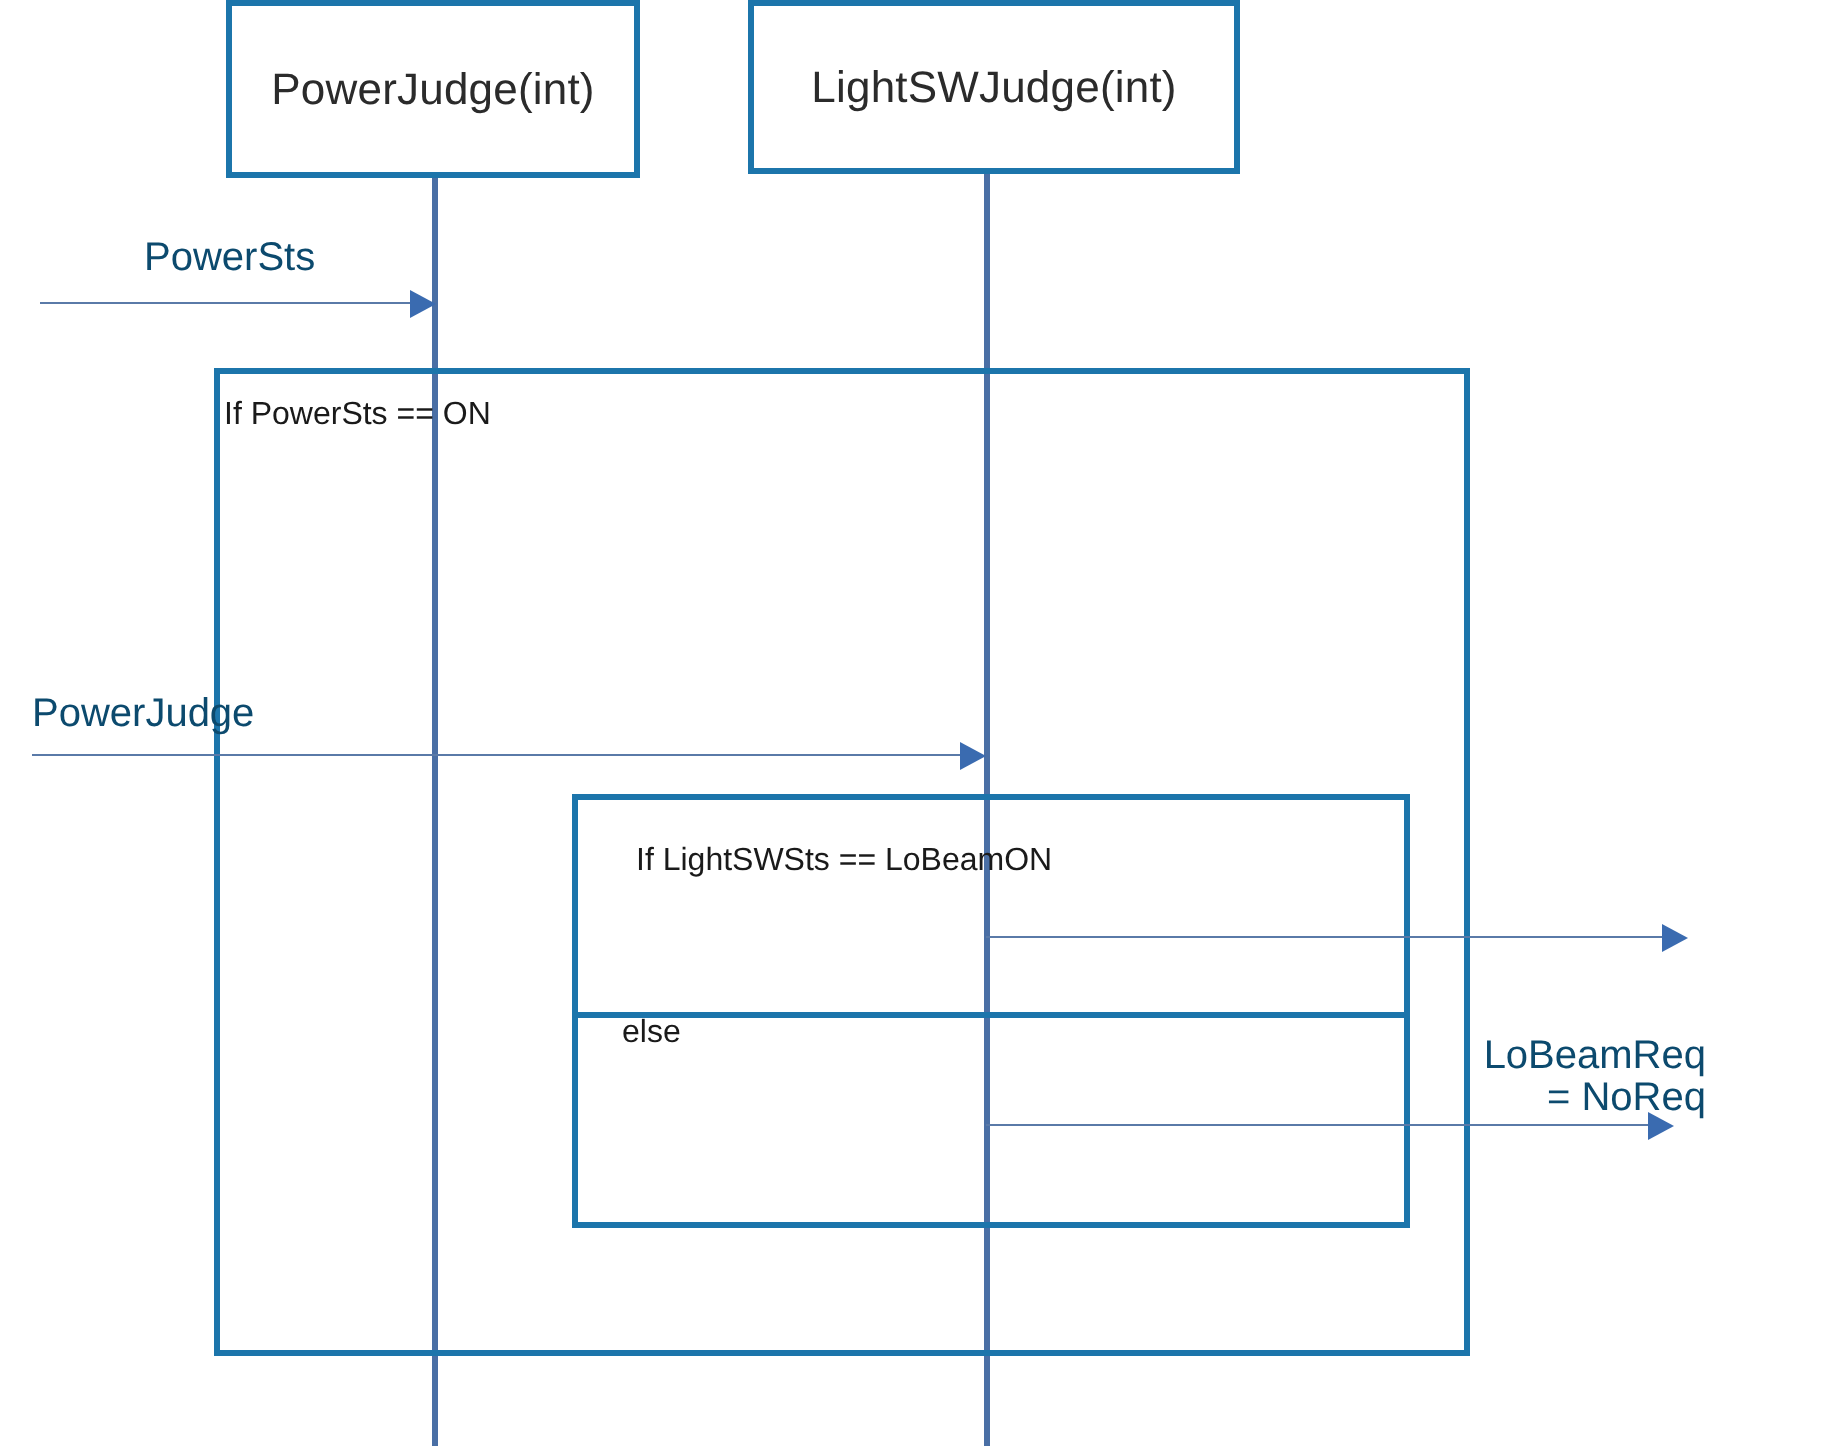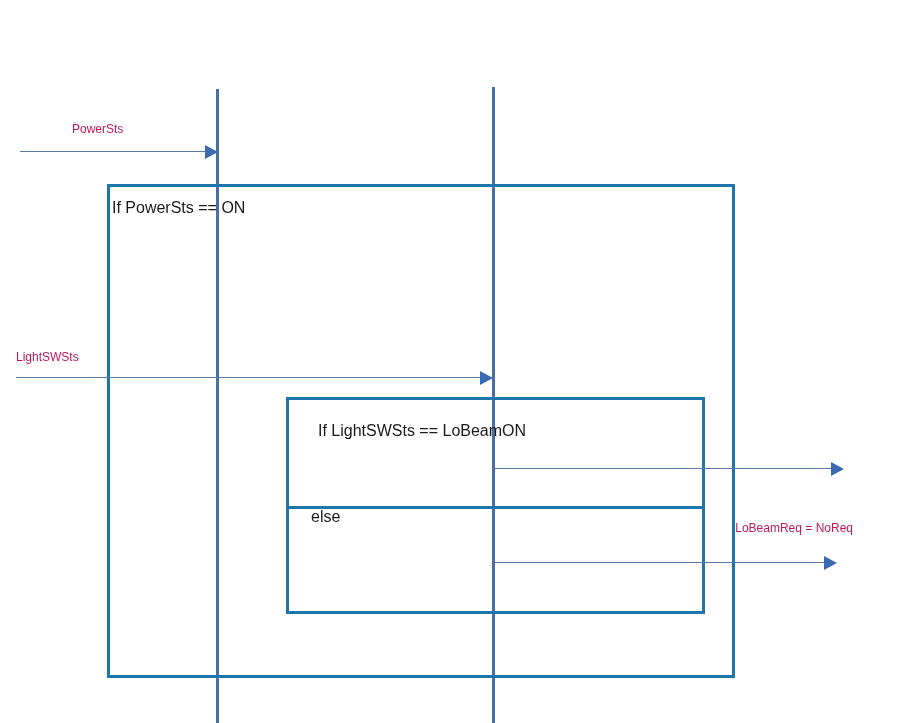--- a/index.html
+++ b/index.html
@@ -64,49 +64,55 @@
   .msg-head {
     position: absolute;
     width: 0;
     height: 0;
     border-top: 7px solid transparent;
     border-bottom: 7px solid transparent;
     border-left: 13px solid #3a6bb0;
   }
   .msg-label {
     position: absolute;
-    font-size: 12px;
-    color: #be185d;
+    font-size: 20px;
+    color: #0c4a6e;
     white-space: nowrap;
     line-height: 21px;
   }
   .msg-label.wrap {
     white-space: normal;
     width: 120px;
   }
 </style>
 </head>
 <body>
 
 <div id="canvas">
 
+  <div class="participant-box" style="left:113px; top:0px; width:207px; height:89px;">
+    <span class="participant-label">PowerJudge(int)</span>
+  </div>
 
+  <div class="participant-box" style="left:374px; top:0px; width:246px; height:87px;">
+    <span class="participant-label">LightSWJudge(int)</span>
+  </div>
 
   <div class="lifeline" style="left:216px; top:89px; height:634px;"></div>
 
   <div class="lifeline" style="left:492px; top:87px; height:636px;"></div>
 
   <div class="msg-label" style="left:72px; top:119px;">PowerSts</div>
   <div class="msg-line" style="left:20px; top:151px; width:192px;"></div>
   <div class="msg-head" style="left:205px; top:145px;"></div>
 
   <div class="fragment" style="left:107px; top:184px; width:628px; height:494px;"></div>
   <div class="fragment-label" style="left:112px; top:199px;text-align:right;">If  PowerSts == ON</div>
 
-  <div class="msg-label" style="left:16px; top:347px;">LightSWSts</div>
+  <div class="msg-label" style="left:16px; top:347px;">PowerJudge</div>
   <div class="msg-line" style="left:16px; top:377px; width:468px;"></div>
   <div class="msg-head" style="left:480px; top:371px;"></div>
 
   <div class="fragment" style="left:286px; top:397px; width:419px; height:217px;"></div>
   <div class="fragment-label" style="left:318px; top:422px;">If  LightSWSts == LoBeamON</div>
   <div class="fragment-divider" style="left:286px; top:506px; width:419px;"></div>
   <div class="fragment-label" style="left:311px; top:508px;">else</div>
 
   <div class="msg-line" style="left:493px; top:468px; width:340px;"></div>
   <div class="msg-head" style="left:831px; top:462px;"></div>

